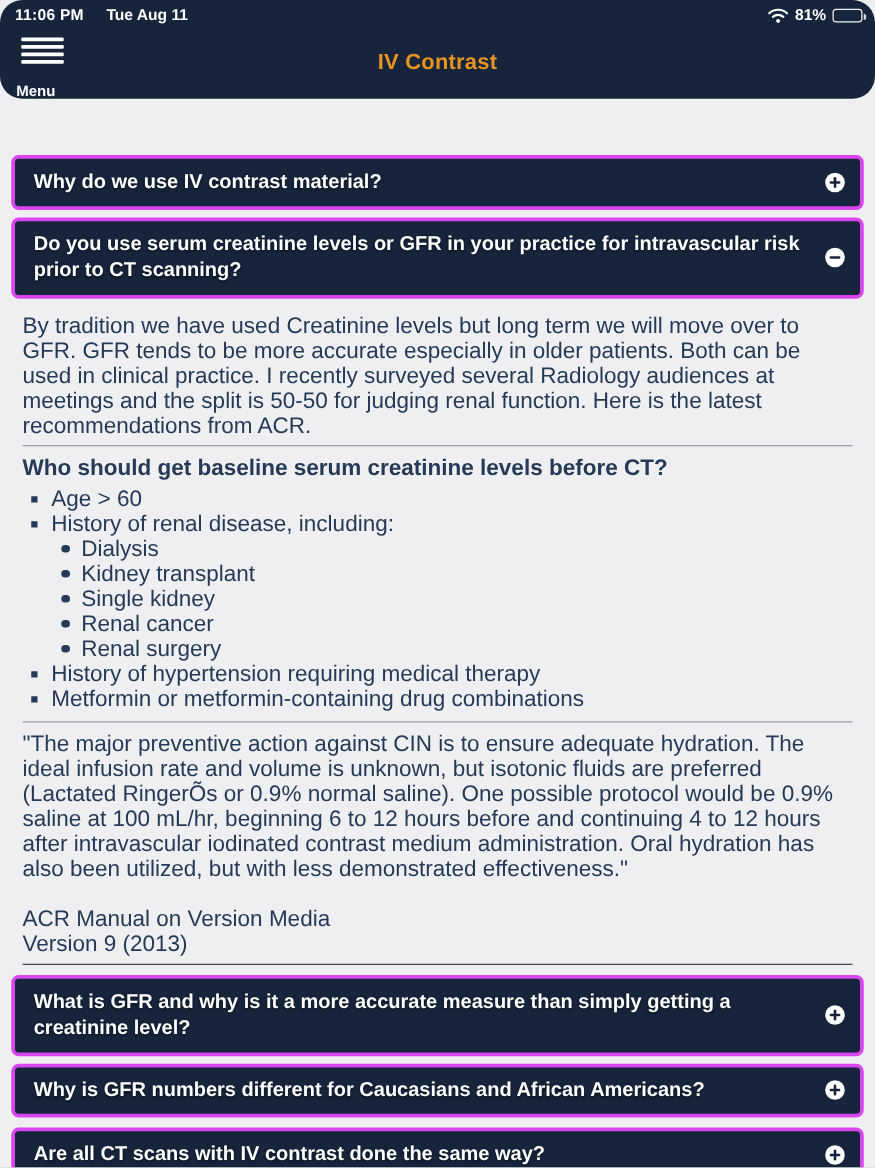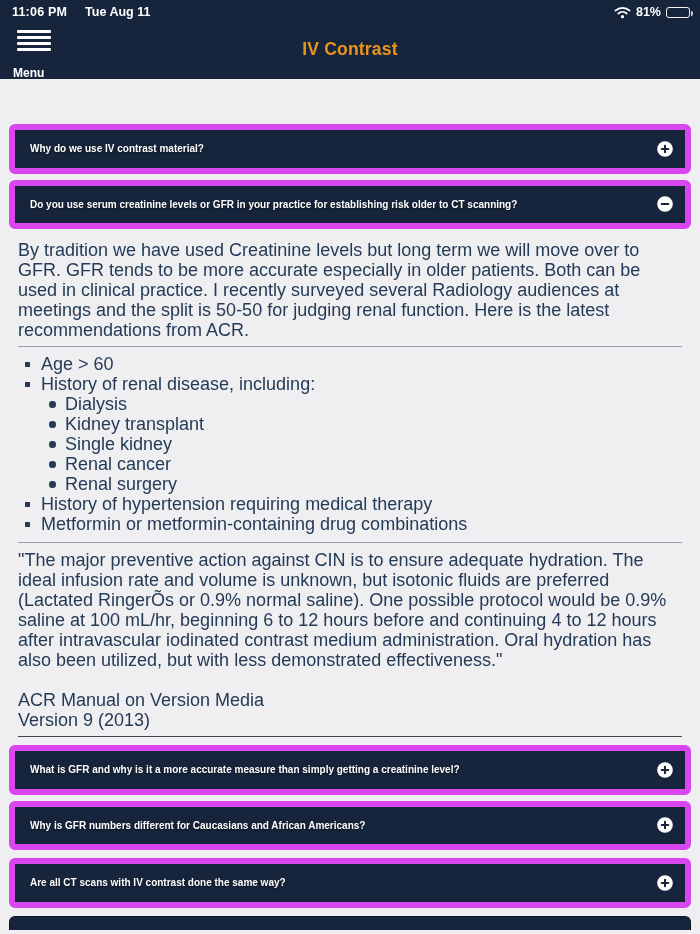--- a/index.html
+++ b/index.html
@@ -3,21 +3,21 @@
 <meta charset="utf-8">
 <style>
   * { box-sizing: border-box; margin: 0; padding: 0; }
   html, body { background: #d8d8d8; }
   body { font-family: "Liberation Sans", sans-serif; }
   .app {
     position: relative; width: 700px; height: 934px; margin: 0 auto;
     background: #EFEFF1; overflow: hidden; color: #243A57;
   }
   
-  .top-block { background: #16253C; }
+  .top-block { background: #16253C; border-radius: 18px; }
   .status-bar {
     height: 22px; display: flex; align-items: center;
     padding: 2px 10px 0 12px; color: #ffffff; font-size: 12.5px; font-weight: bold;
   }
   .status-time { letter-spacing: .2px; }
   .status-date { margin-left: 18px; }
   .status-right { margin-left: auto; display: flex; align-items: center; gap: 5px; }
   .wifi-svg { width: 17px; height: 13px; display: block; }
   .battery-pct { font-weight: bold; }
   .battery { position: relative; width: 24px; height: 11px;
@@ -36,22 +36,22 @@
     display: flex; flex-direction: column; align-items: center; gap: 15px;
     color: #fff; padding: 2px;
   }
   .hamburger { display: flex; flex-direction: column; gap: 3px; width: 34px; }
   .hamburger span { display: block; height: 3px; background: #ffffff; border-radius: 1px; }
   .menu-label { font-size: 12px; font-weight: bold; color: #ffffff; align-self: flex-start; }
   
   .main { padding-top: 45px; }
   .acc-bar {
     position: relative; margin: 0 9px 6px 9px; background: #16253C;
-    border: 6px solid #d946ef; border-radius: 6px; color: #ffffff;
-    font-size: 10px; font-weight: bold; line-height: 21.5px;
+    border: 3px solid #d946ef; border-radius: 6px; color: #ffffff;
+    font-size: 16px; font-weight: bold; line-height: 21.5px;
     padding: 8px 34px 8px 15px; cursor: pointer;
     text-shadow: 0 1px 2px rgba(0,0,0,.55);
   }
   .acc-bar.two-line { margin-bottom: 0; }
   .toggle-icon {
     position: absolute; right: 11px; top: 50%; transform: translateY(-50%);
     width: 18px; height: 18px; display: block;
   }
   .acc-partial {
     margin: 0 9px; height: 14px; background: #16253C;
@@ -124,30 +124,31 @@
     <div class="acc-bar">
       <span>Why do we use IV contrast material?</span>
       <svg class="toggle-icon" viewBox="0 0 20 20">
         <circle cx="10" cy="10" r="8.7" fill="#ffffff"></circle>
         <rect x="5.2" y="8.9" width="9.6" height="2.3" rx="1.1" fill="#16253C"></rect>
         <rect x="8.85" y="5.2" width="2.3" height="9.6" rx="1.1" fill="#16253C"></rect>
       </svg>
     </div>
 
     <div class="acc-bar two-line">
-      <span>Do you use serum creatinine levels or GFR in your practice for establishing risk older to CT scanning?</span>
+      <span>Do you use serum creatinine levels or GFR in your practice for intravascular risk prior to CT scanning?</span>
       <svg class="toggle-icon" viewBox="0 0 20 20">
         <circle cx="10" cy="10" r="8.7" fill="#ffffff"></circle>
         <rect x="5.2" y="8.9" width="9.6" height="2.3" rx="1.1" fill="#16253C"></rect>
       </svg>
     </div>
 
     <div class="panel">
       <p>By tradition we have used Creatinine levels but long term we will move over to GFR. GFR tends to be more accurate especially in older patients. Both can be used in clinical practice. I recently surveyed several Radiology audiences at meetings and the split is 50-50 for judging renal function. Here is the latest recommendations from ACR.</p>
       <hr class="divider pre">
+      <div class="criteria-heading">Who should get baseline serum creatinine levels before CT?</div>
       <ul class="lv1">
         <li>
           <span>Age &gt; 60</span>
         </li>
         <li class="has-children">
           <span>History of renal disease, including:</span>
           <ul class="lv2">
             <li><span>Dialysis</span></li>
             <li><span>Kidney transplant</span></li>
             <li><span>Single kidney</span></li>

